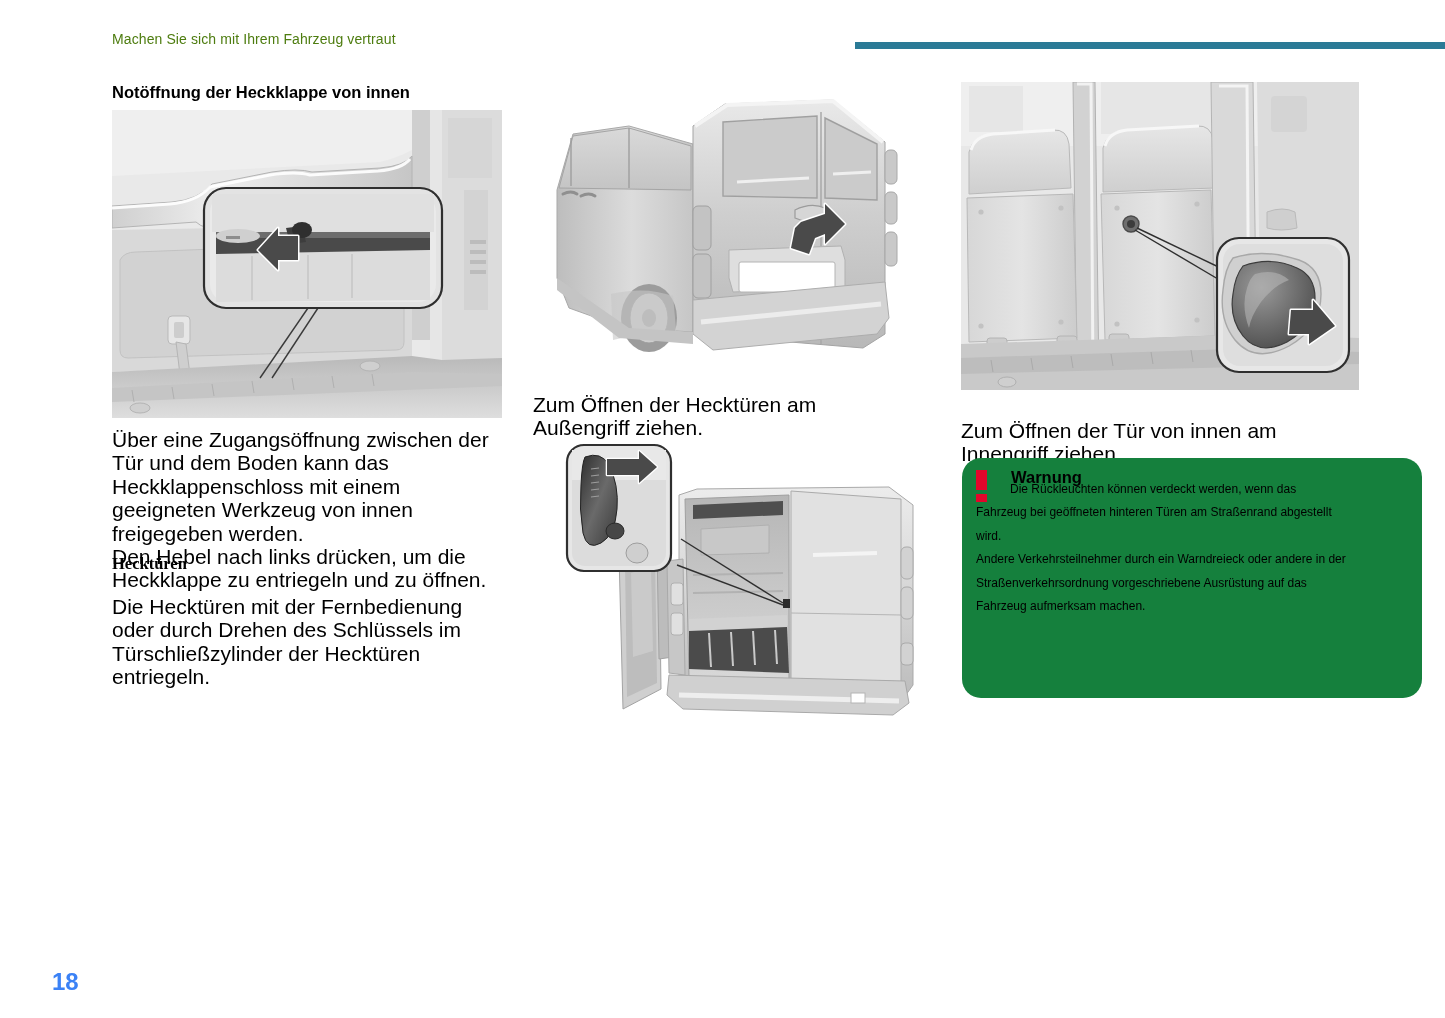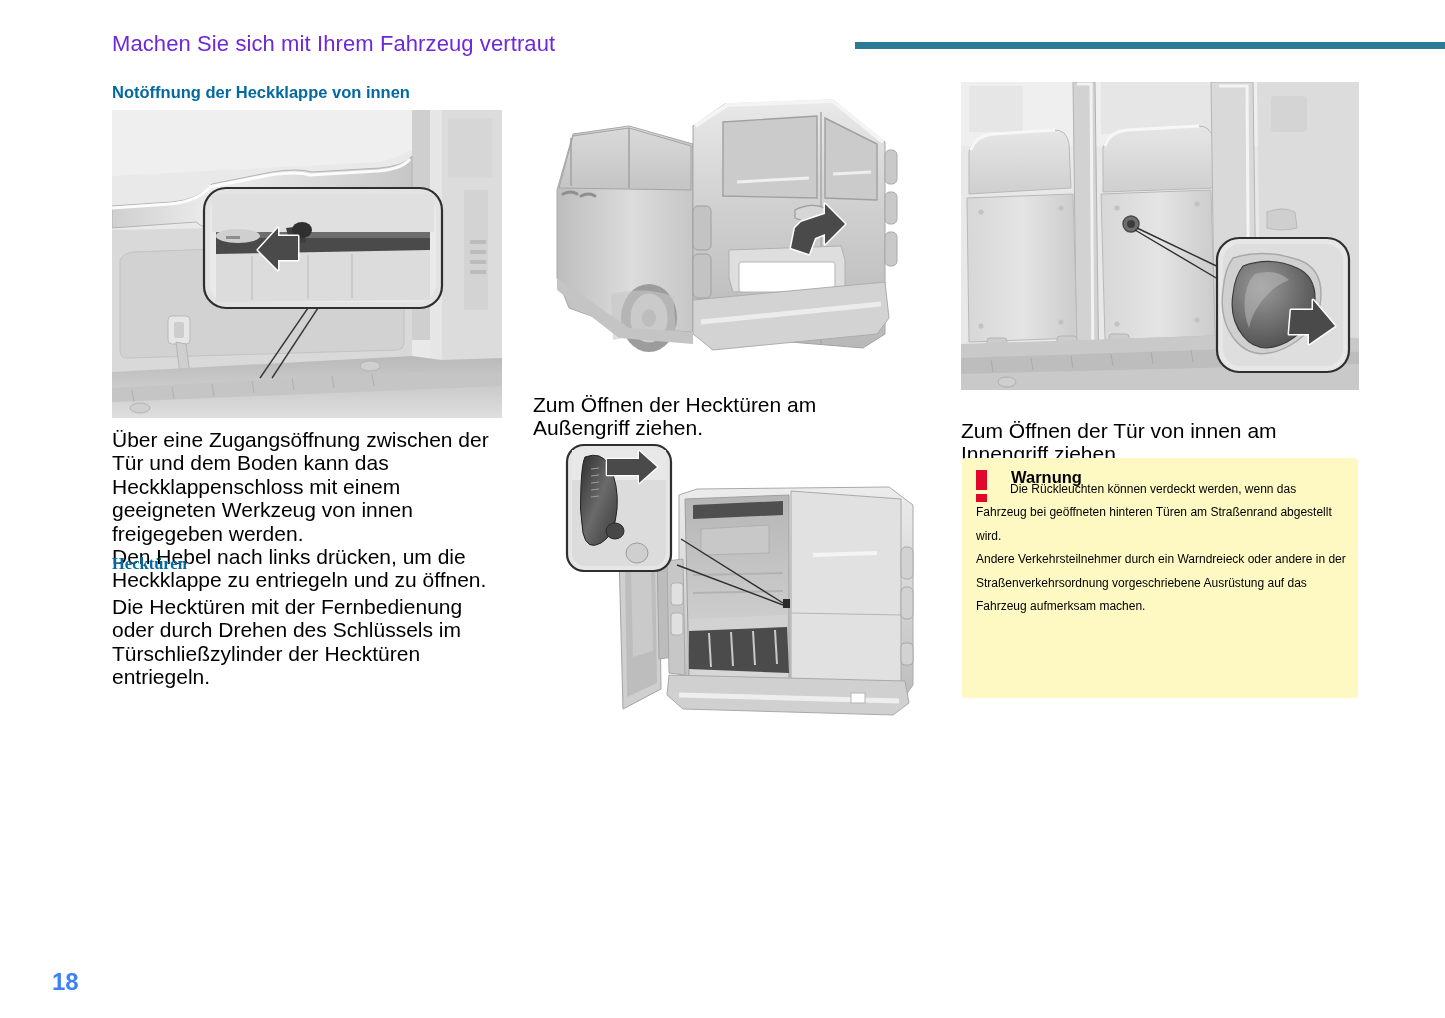--- a/index.html
+++ b/index.html
@@ -19,22 +19,22 @@
     position: absolute;
     inset: 0;
     background: #ffffff;
   }
 
   
   .running-head {
     position: absolute;
     left: 112px;
     top: 31px;
-    font-size: 22px;
-    color: #6d28d9;
+    font-size: 14px;
+    color: #4d7c0f;
     letter-spacing: 0.1px;
     white-space: nowrap;
   }
   .header-rule {
     position: absolute;
     left: 855px;
     top: 42px;
     width: 590px;
     height: 7px;
     background: #2b7a96;
@@ -49,21 +49,21 @@
     font-weight: bold;
     color: #3b82f6;
   }
 
   
   .h2 {
     position: absolute;
     font-size: 16.5px;
     font-weight: bold;
     line-height: 21px;
-    color: #0369a1;
+    color: #000000;
     white-space: nowrap;
   }
   .body {
     position: absolute;
     font-size: 21px;
     line-height: 23.4px;
     color: #000;
   }
 
   
@@ -72,24 +72,24 @@
     overflow: hidden;
     background: #e8e8e8;
   }
   .fig svg { display: block; width: 100%; height: 100%; }
 
   
   .warnbox {
     position: absolute;
     left: 962px;
     top: 458px;
-    width: 396px;
+    width: 460px;
     height: 240px;
-    background: #fef9c3;
-    border-radius: 3px;
+    background: #15803d;
+    border-radius: 19px;
   }
   .warn-icon {
     position: absolute;
     left: 14px;
     top: 12px;
     width: 12px;
     height: 32px;
   }
   .warn-icon .bar {
     position: absolute;

